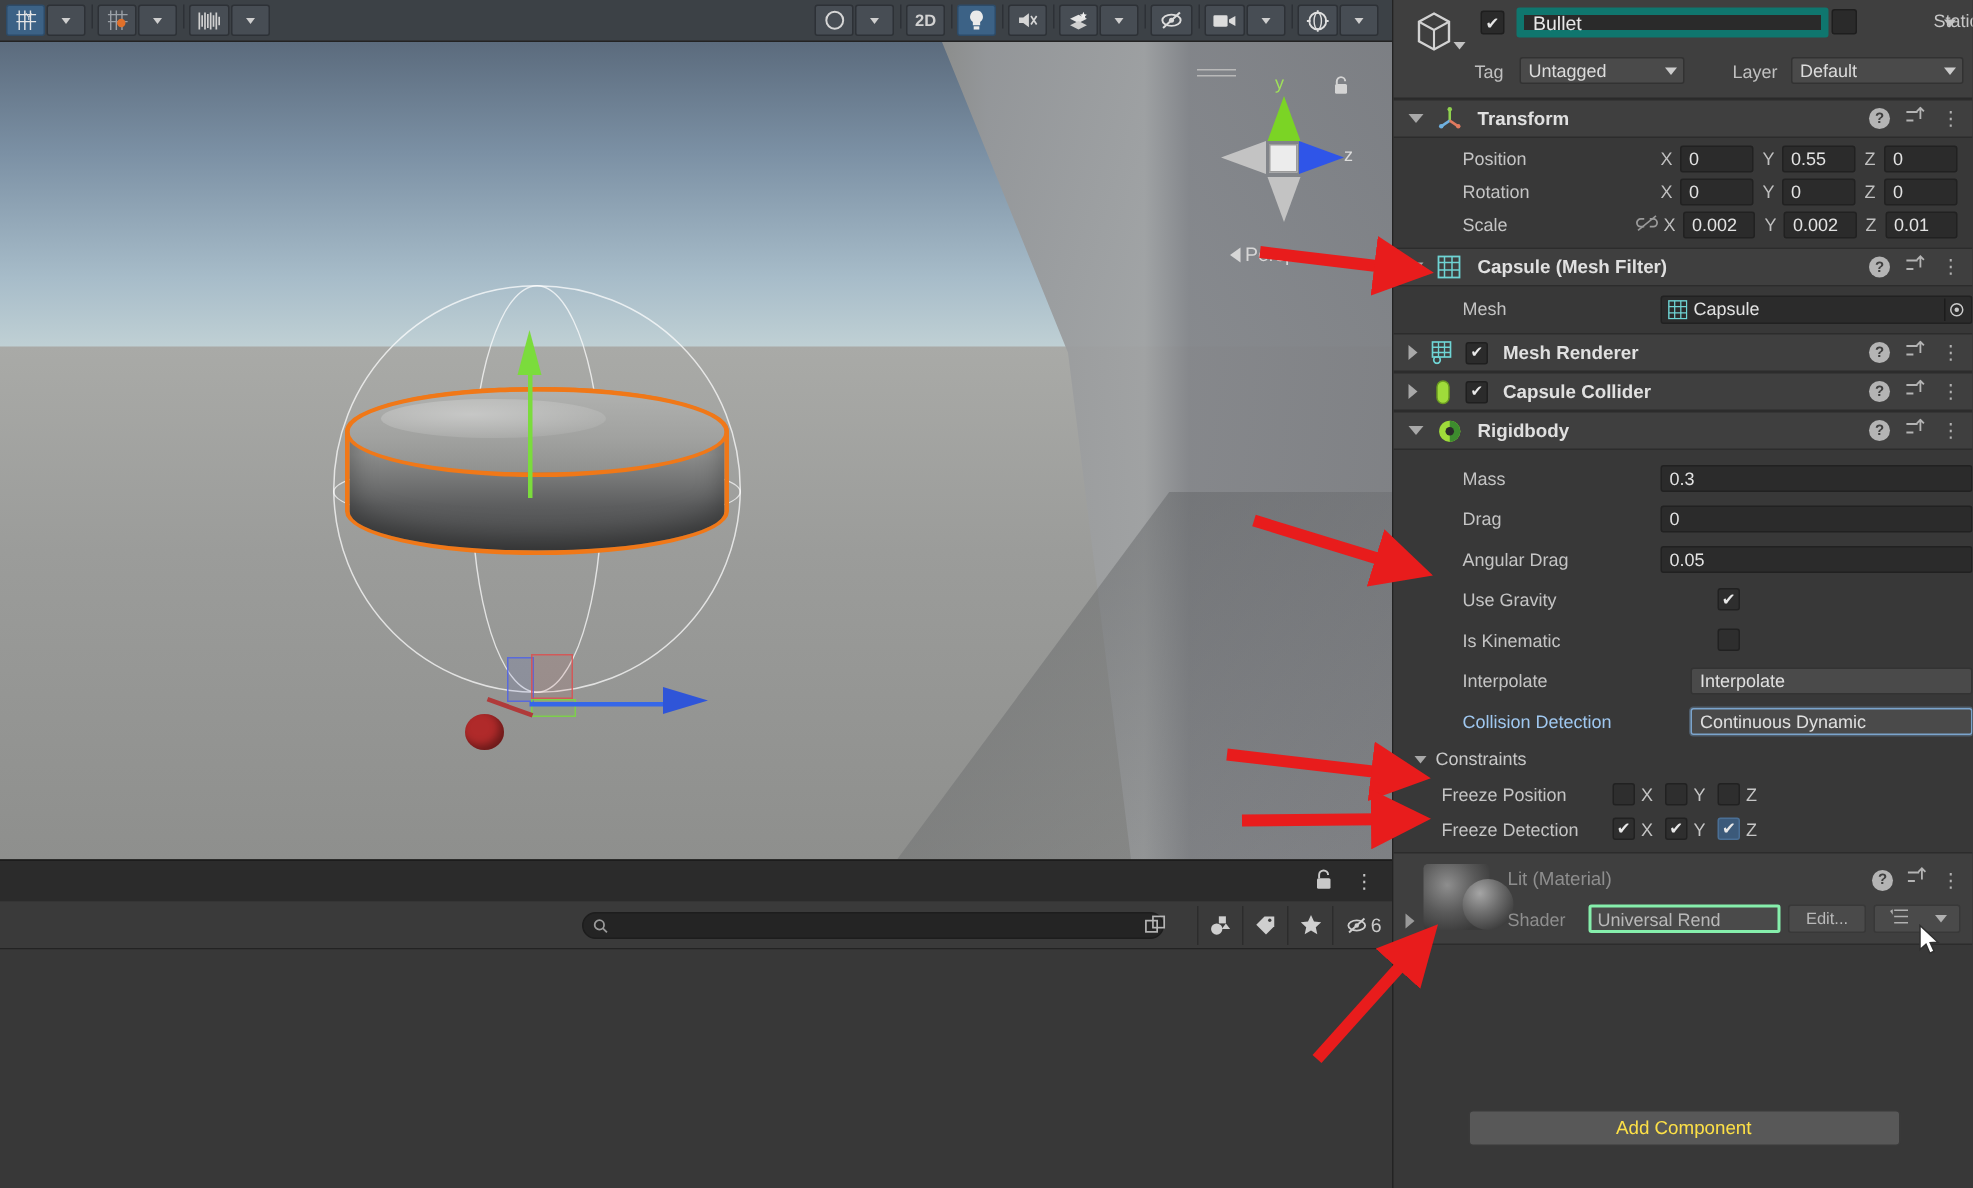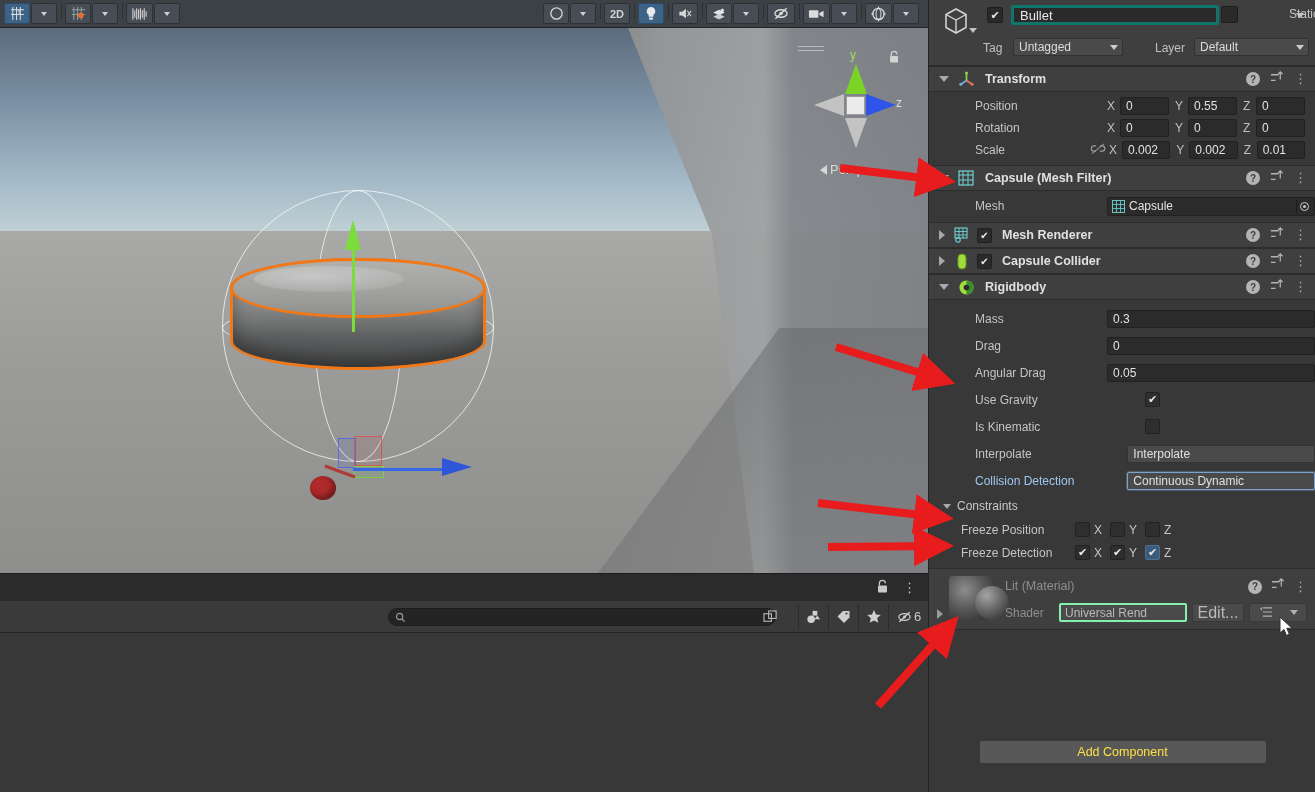--- a/index.html
+++ b/index.html
@@ -173,21 +173,21 @@
   }
   #obj-icon-caret { position: absolute; left: 40px; top: 28px; width: 0; height: 0;
     border-left: 4px solid transparent; border-right: 4px solid transparent; border-top: 5px solid #c3c3c3; }
   #active-check {
     position: absolute; left: 58px; top: 7px; width: 16px; height: 16px;
     background: #2a2a2a; border: 1px solid #1e1e1e; border-radius: 2px;
     display: flex; align-items: center; justify-content: center; color: #e6e6e6; font-size: 11px;
   }
   #name-field {
     position: absolute; left: 82px; top: 5px; width: 208px; height: 20px;
-    background: #2a2a2a; border: 3px solid #0f766e; border-radius: 2px;
+    background: #2a2a2a; border: 5px solid #0f766e; border-radius: 2px;
     display: flex; align-items: center; padding-left: 6px; color: #e8e8e8; font-size: 13px;
   }
   #static-check {
     position: absolute; left: 292px; top: 6px; width: 17px; height: 17px;
     background: #2a2a2a; border: 1px solid #1e1e1e; border-radius: 2px;
   }
   #static-label { position: absolute; left: 316px; top: 7px; color: #c7c7c7; font-size: 12px; margin-left: 44px; }
   #static-caret { position: absolute; left: 367px; top: 13px; width: 0; height: 0;
     border-left: 4px solid transparent; border-right: 4px solid transparent; border-top: 5px solid #c3c3c3; }
 
@@ -293,21 +293,21 @@
   #shader-label { position: absolute; left: 76px; top: 37px; color: #8e8e8e; font-size: 12px; }
   #shader-dd {
     position: absolute; left: 130px; top: 34px; width: 128px; height: 19px;
     background: #4a4a4a; border: 2px solid #86efac; border-radius: 2px;
     display: flex; align-items: center; padding: 0 4px; color: #b9b9b9; font-size: 12px;
     justify-content: space-between;
   }
   #shader-edit {
     position: absolute; left: 263px; top: 34px; width: 52px; height: 19px;
     background: #4a4a4a; border: 1px solid #383838; border-radius: 2px;
-    display: flex; align-items: center; justify-content: center; color: #b9b9b9; font-size: 16px;
+    display: flex; align-items: center; justify-content: center; color: #b9b9b9; font-size: 11px;
   }
   #shader-extra {
     position: absolute; left: 320px; top: 34px; width: 58px; height: 19px;
     background: #4a4a4a; border: 1px solid #383838; border-radius: 2px;
     display: flex; align-items: center; justify-content: space-around; color: #b0b0b0; font-size: 11px;
   }
 
   #add-comp-wrap { position: absolute; left: 0; top: 740px; width: 387px; display: flex; justify-content: center; }
   #add-comp {
     width: 288px; height: 24px; background: #585858; border: 1px solid #3a3a3a; border-radius: 3px;

